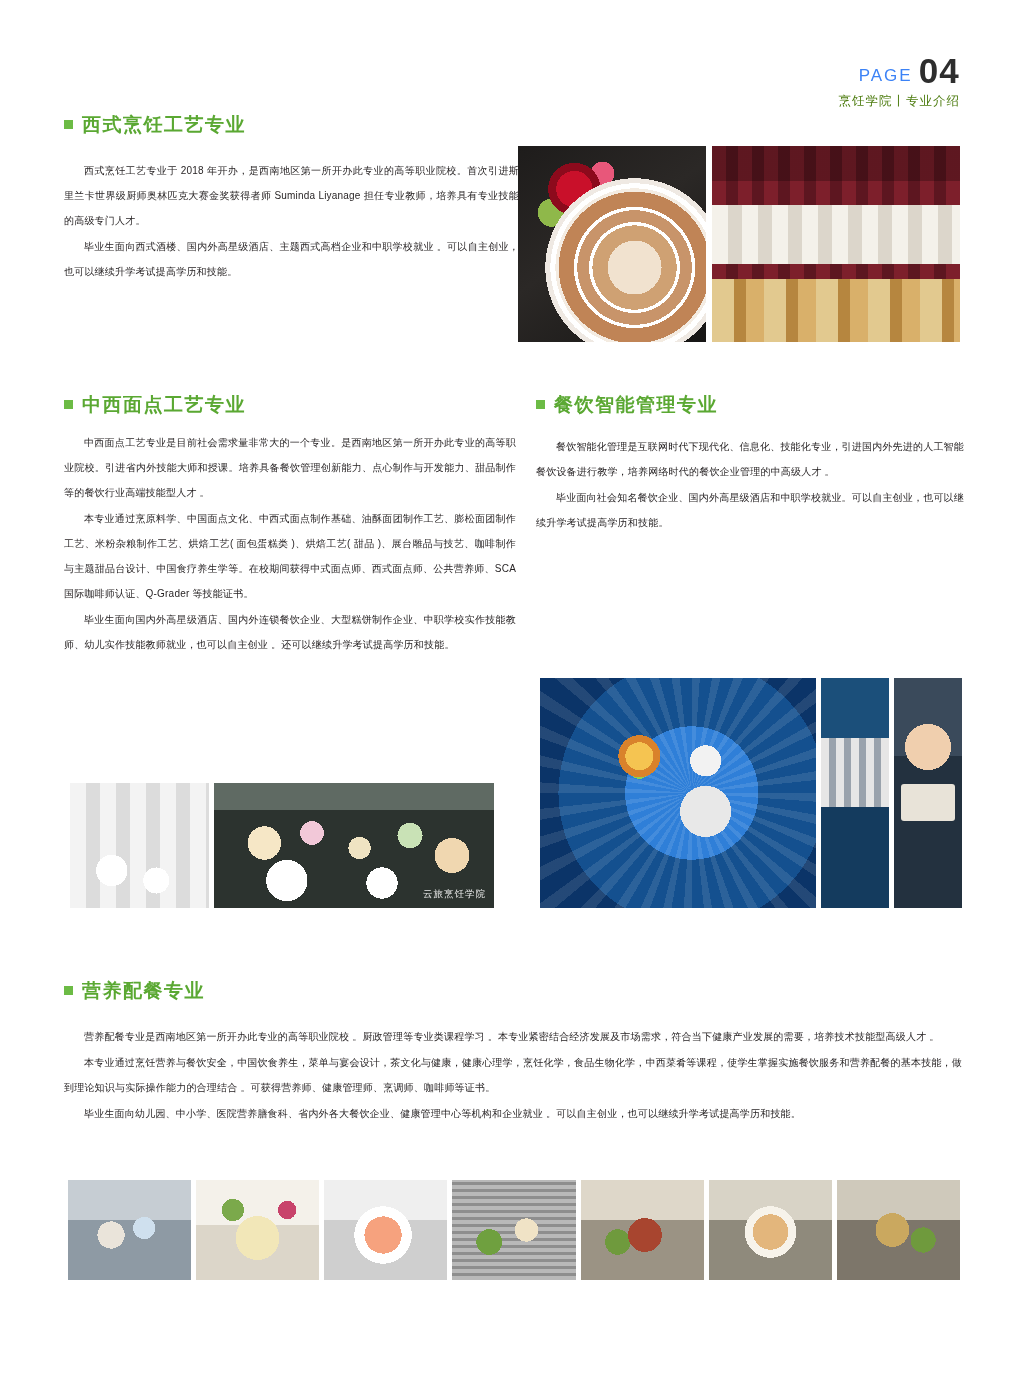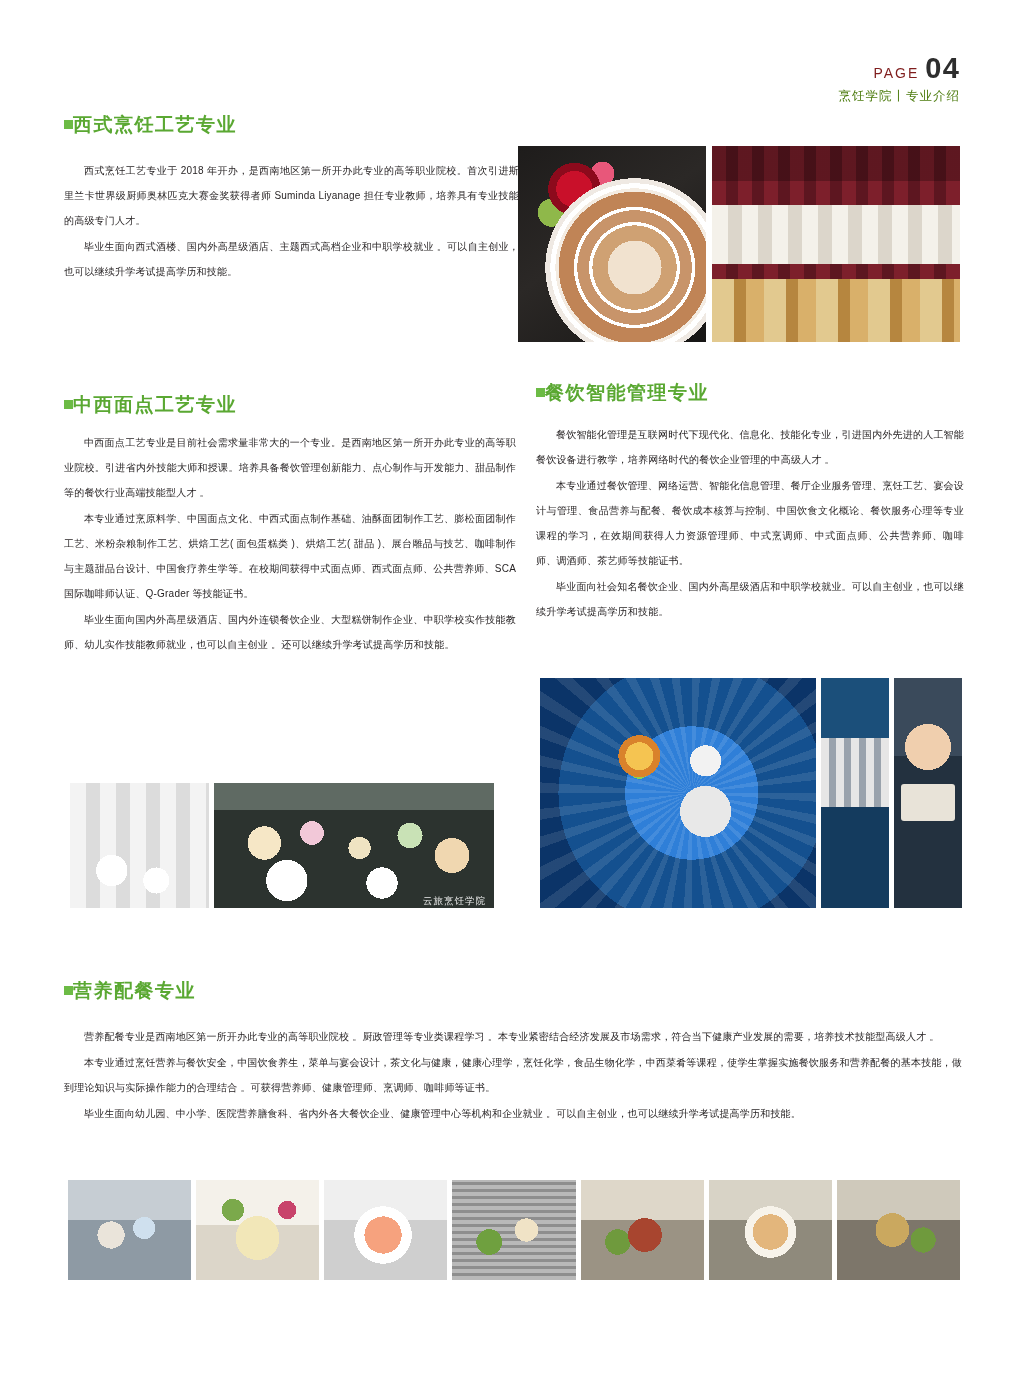--- a/index.html
+++ b/index.html
@@ -15,29 +15,29 @@
 
   
   .header {
     position:absolute; top:56px; right:64px;
     text-align:right;
   }
   .page-label {
     font-size:15px; letter-spacing:1.2px; color:#4d4d4d;
     display:flex; align-items:flex-end; justify-content:flex-end; gap:6px;
   }
-  .page-label .word { font-size:14px; color:#7f1d1d; letter-spacing:2px; }
-  .page-label .num { font-size:29px; font-weight:bold; color:#2e2e2e; line-height:0.85; }
+  .page-label .word { font-size:17px; color:#3b82f6; letter-spacing:2px; }
+  .page-label .num { font-size:35px; font-weight:bold; color:#2e2e2e; line-height:0.85; }
   .header-sub {
     margin-top:7px; font-size:12.5px; color:#4d7c0f; letter-spacing:1px;
   }
 
   
   .sec-head {
-    display:flex; align-items:center; 
+    display:flex; align-items:center; gap:9px;
   }
   .sec-head .bullet {
     width:9px; height:9px; background:#6cbb45; display:inline-block;
     margin-bottom:2px;
   }
   .sec-head .title {
     font-size:19px; font-weight:bold; color:#5aa832; letter-spacing:1.5px;
   }
 
   
@@ -58,37 +58,37 @@
   .west-photos {
     position:absolute; left:518px; top:146px;
     width:442px; height:196px; display:flex; gap:6px;
   }
   .west-photos .ph { height:196px; }
   .ph { position:relative; overflow:hidden; }
 
   #sec-pastry { position:absolute; left:64px; top:392px; width:460px; }
   #sec-pastry .sec-body { margin-top:12px; width:452px; }
 
-  #sec-smart { position:absolute; left:536px; top:380px; width:428px; }
+  #sec-smart { position:absolute; left:536px; top:392px; width:428px; }
   #sec-smart .sec-body { margin-top:16px; width:428px; }
 
   .pastry-photos { position:absolute; left:70px; top:783px; width:424px; height:125px; display:flex; gap:5px; }
   .smart-photos { position:absolute; left:540px; top:678px; width:424px; height:230px; display:flex; gap:5px; }
 
   #sec-nutri { position:absolute; left:64px; top:978px; width:900px; }
   #sec-nutri .sec-body { margin-top:20px; width:898px; }
 
   .nutri-strip {
     position:absolute; left:68px; top:1180px; width:892px; height:100px;
     display:flex; gap:5px;
   }
   .nutri-strip .ph { flex:1 1 0; height:100px; }
 
   .watermark {
-    position:absolute; right:8px; bottom:0;
+    position:absolute; right:8px; bottom:7px;
     font-size:9.5px; color:rgba(255,255,255,0.9);
     letter-spacing:1px;
   }
 
   
   .coffee {
     width:188px;
     background:
       radial-gradient(circle at 62% 62%, #f1e2cf 0 16%, #cfa173 16% 25%, #fff 25% 27%, #c8946a 27% 34%, #fff 34% 36%, #c08456 36% 45%, #f4ece2 45% 47%, transparent 47%),
       radial-gradient(circle at 62% 62%, #ffffff 0 50%, #efe9e3 50% 53%, transparent 53%),
@@ -249,21 +249,20 @@
     </div>
   </div>
 
   <div id="sec-smart">
     <div class="sec-head">
       <span class="bullet"></span>
       <span class="title">餐饮智能管理专业</span>
     </div>
     <div class="sec-body">
       <p class="body">餐饮智能化管理是互联网时代下现代化、信息化、技能化专业，引进国内外先进的人工智能餐饮设备进行教学，培养网络时代的餐饮企业管理的中高级人才 。</p>
-      <p class="body">本专业通过餐饮管理、网络运营、智能化信息管理、餐厅企业服务管理、烹饪工艺、宴会设计与管理、食品营养与配餐、餐饮成本核算与控制、中国饮食文化概论、餐饮服务心理等专业课程的学习，在效期间获得人力资源管理师、中式烹调师、中式面点师、公共营养师、咖啡师、调酒师、茶艺师等技能证书。</p>
       <p class="body">毕业面向社会知名餐饮企业、国内外高星级酒店和中职学校就业。可以自主创业，也可以继续升学考试提高学历和技能。</p>
     </div>
   </div>
 
   <div class="smart-photos">
     <div class="ph robot"></div>
     <div class="ph stage"></div>
     <div class="ph server"></div>
   </div>
 

